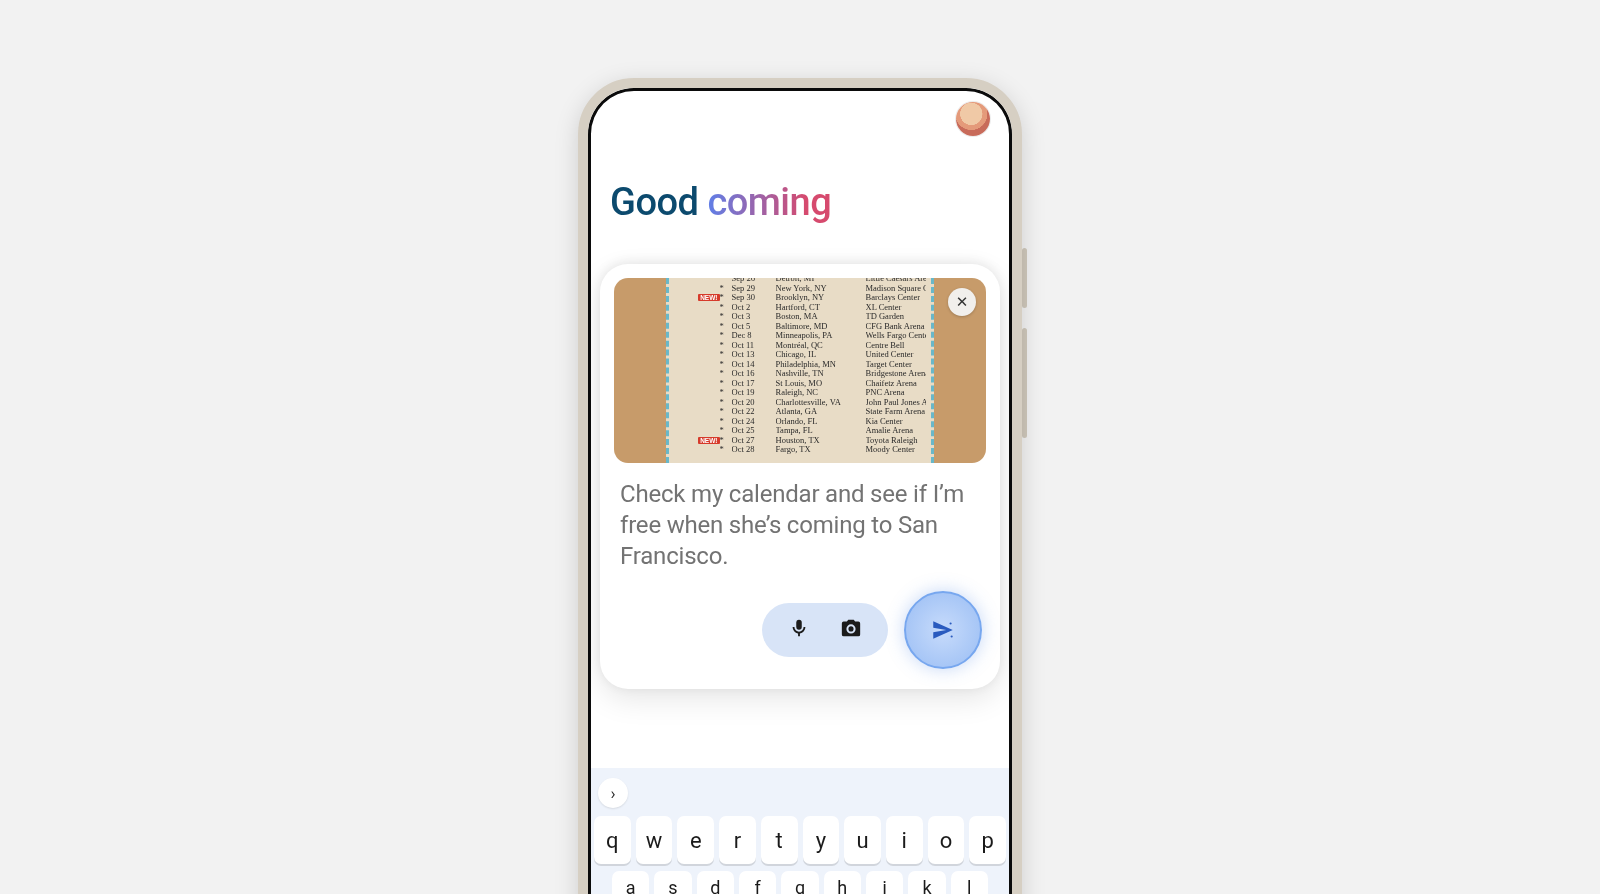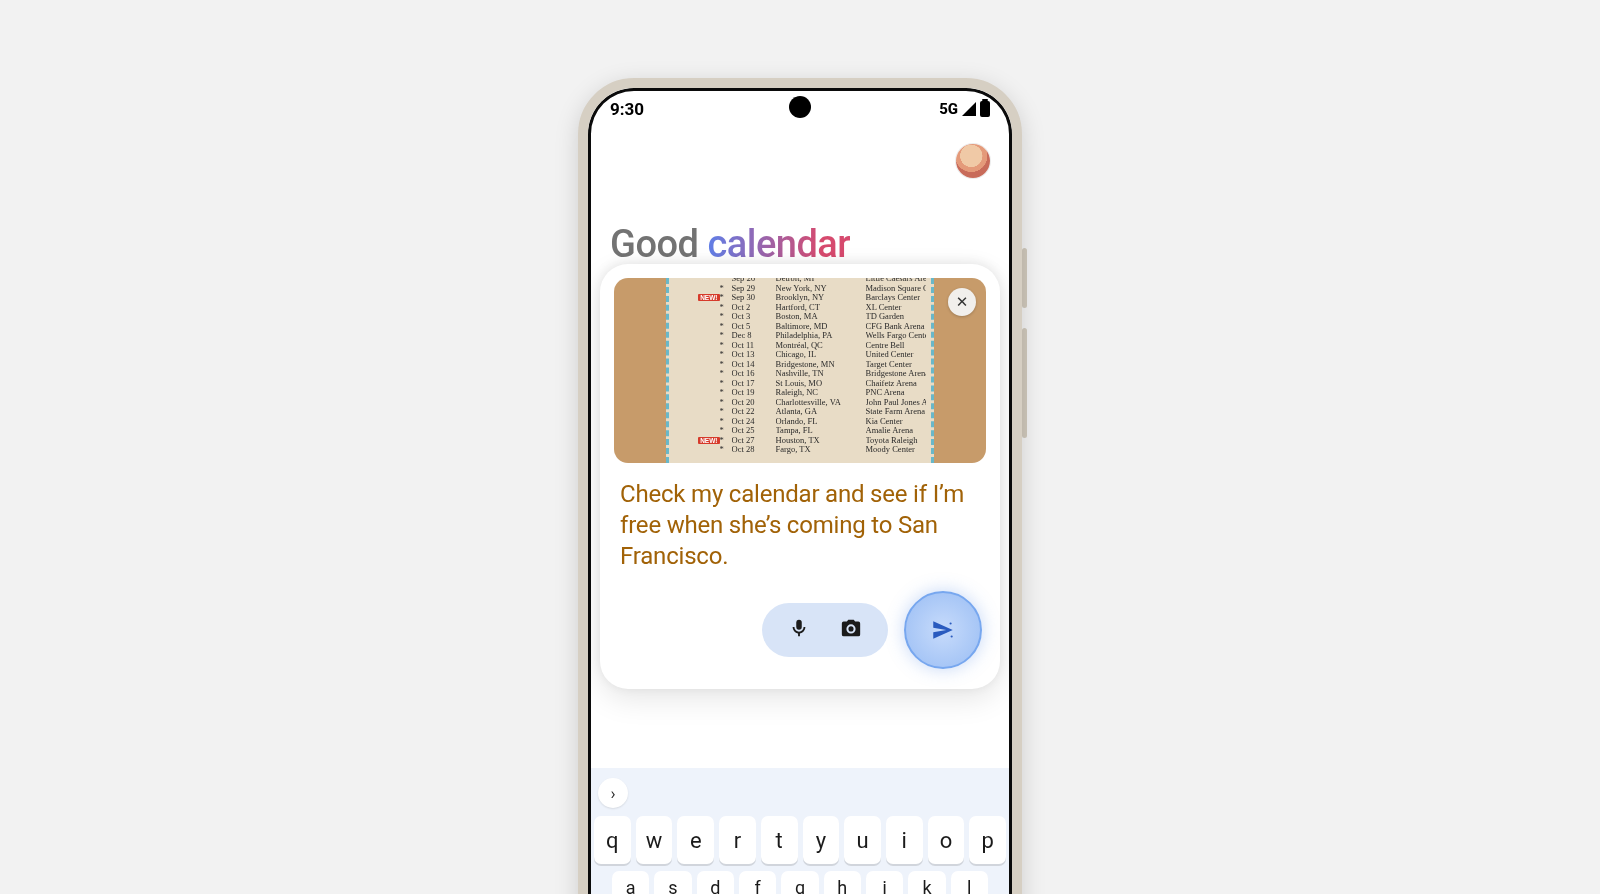--- a/index.html
+++ b/index.html
@@ -67,21 +67,21 @@
     box-shadow: 0 0 0 1px rgba(0,0,0,0.08);
   }
 
   
   .greeting {
     padding: 44px 22px 0 22px;
     font-size: 38px;
     font-weight: 500;
     letter-spacing: -0.5px;
   }
-  .greeting .g1 { color:#737373; }
+  .greeting .g1 { color:#0c4a6e; }
   .greeting .g2 {
     background: linear-gradient(90deg,#5f7fe8,#d64a6e 80%);
     -webkit-background-clip:text; background-clip:text; color:transparent;
   }
 
   
   .card {
     position:absolute;
     left:12px; right:12px; top:176px;
     background:#fff;
@@ -126,21 +126,21 @@
     background:#d63a2a; color:#fff; font-size:6.5px; font-weight:700;
     padding:0 2px; border-radius:1px; justify-self:end; align-self:center; font-family:Arial,sans-serif;
   }
   .tour-grid .star::before { content:"*"; }
 
   
   .prompt {
     padding: 16px 6px 0 6px;
     font-size: 24px;
     line-height:1.3;
-    color:#a16207;
+    color:#737373;
     letter-spacing:-0.2px;
   }
 
   
   .actions { display:flex; justify-content:flex-end; align-items:center; gap:16px; padding-top:18px; padding-right:4px;}
   .pill {
     display:flex; align-items:center; gap:30px;
     background:#d8e4f7;
     border-radius:30px;
     padding:14px 26px;
@@ -181,37 +181,28 @@
 
 </style>
 </head>
 <body>
 
 <div class="side-btn side-right-1" style="position:fixed; left:calc(50% + 222px); top:calc(78px + 170px);"></div>
 <div class="side-btn side-right-2" style="position:fixed; left:calc(50% + 222px); top:calc(78px + 250px);"></div>
 
 <div class="phone">
 
-  <div class="statusbar">
-    <span>9:30</span>
-    <div class="camera-hole"></div>
-    <div class="status-right">
-      <span style="font-weight:800;">5G</span>
-      <span class="signal-tri"></span>
-      <span class="battery"></span>
-    </div>
-  </div>
 
   <div class="header-row">
     <div class="avatar"></div>
   </div>
 
   <div class="greeting">
     <span class="g1">Good</span>
-    <span class="g2">calendar</span>
+    <span class="g2">coming</span>
   </div>
 
   <div class="card">
 
     <div class="attach">
       <div class="dash l"></div>
       <div class="dash r"></div>
       <div class="close">
         <span>✕</span>
       </div>
@@ -242,36 +233,36 @@
           <span>Boston, MA</span>
           <span>TD Garden</span>
           <span></span>
           <span class="star"></span>
           <span>Oct 5</span>
           <span>Baltimore, MD</span>
           <span>CFG Bank Arena</span>
           <span></span>
           <span class="star"></span>
           <span>Dec 8</span>
-          <span>Philadelphia, PA</span>
+          <span>Minneapolis, PA</span>
           <span>Wells Fargo Center</span>
           <span></span>
           <span class="star"></span>
           <span>Oct 11</span>
           <span>Montréal, QC</span>
           <span>Centre Bell</span>
           <span></span>
           <span class="star"></span>
           <span>Oct 13</span>
           <span>Chicago, IL</span>
           <span>United Center</span>
           <span></span>
           <span class="star"></span>
           <span>Oct 14</span>
-          <span>Bridgestone, MN</span>
+          <span>Philadelphia, MN</span>
           <span>Target Center</span>
           <span></span>
           <span class="star"></span>
           <span>Oct 16</span>
           <span>Nashville, TN</span>
           <span>Bridgestone Arena</span>
           <span></span>
           <span class="star"></span>
           <span>Oct 17</span>
           <span>St Louis, MO</span>

